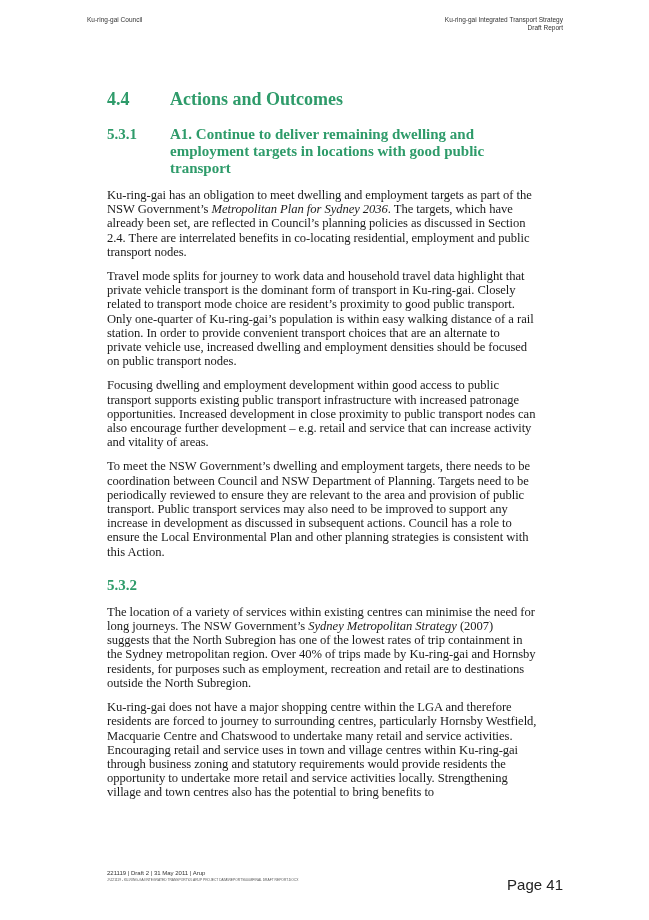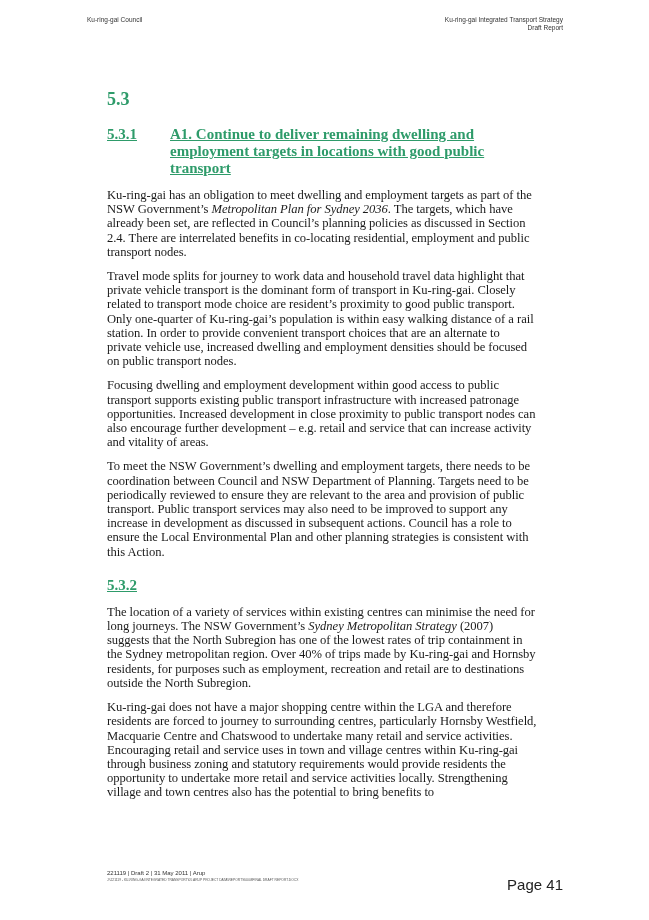--- a/index.html
+++ b/index.html
@@ -51,21 +51,20 @@
       margin: 0 0 16px 0;
     }
     .h2 .num { width: 63px; flex: 0 0 63px; }
     .h3 {
       display: flex;
       color: #2e9b6a;
       font-weight: bold;
       font-size: 15px;
       line-height: 17px;
       margin: 0 0 11px 0;
-      text-decoration: underline;
     }
     .h3 .num { width: 63px; flex: 0 0 63px; }
     .h3 .txt { flex: 1; }
     p.body {
       margin: 0 0 10px 0;
       font-size: 12.6px;
       line-height: 14.2px;
       color: #1a1a1a;
       letter-spacing: -0.05px;
     }
@@ -105,21 +104,22 @@
   <div class="hdr-left">Ku-ring-gai Council</div>
   <div class="hdr-right">
     <div>Ku-ring-gai Integrated Transport Strategy</div>
     <div>Draft Report</div>
   </div>
 </div>
 
 <div class="content">
 
   <div class="h2">
-    <span class="num">5.3</span>
+    <span class="num">4.4</span>
+    <span class="txt">Actions and Outcomes</span>
   </div>
 
   <div class="h3">
     <span class="num">5.3.1</span>
     <span class="txt">A1. Continue to deliver remaining dwelling and employment targets in locations with good public transport</span>
   </div>
 
   <p class="body"><span>Ku-ring-gai has an obligation to meet dwelling and employment targets as part of the NSW Government’s </span><em>Metropolitan Plan for Sydney 2036</em><span>. The targets, which have already been set, are reflected in Council’s planning policies as discussed in Section 2.4. There are interrelated benefits in co-locating residential, employment and public transport nodes.</span></p>
 
   <p class="body">Travel mode splits for journey to work data and household travel data highlight that private vehicle transport is the dominant form of transport in Ku-ring-gai. Closely related to transport mode choice are resident’s proximity to good public transport. Only one-quarter of Ku-ring-gai’s population is within easy walking distance of a rail station. In order to provide convenient transport choices that are an alternate to private vehicle use, increased dwelling and employment densities should be focused on public transport nodes.</p>

